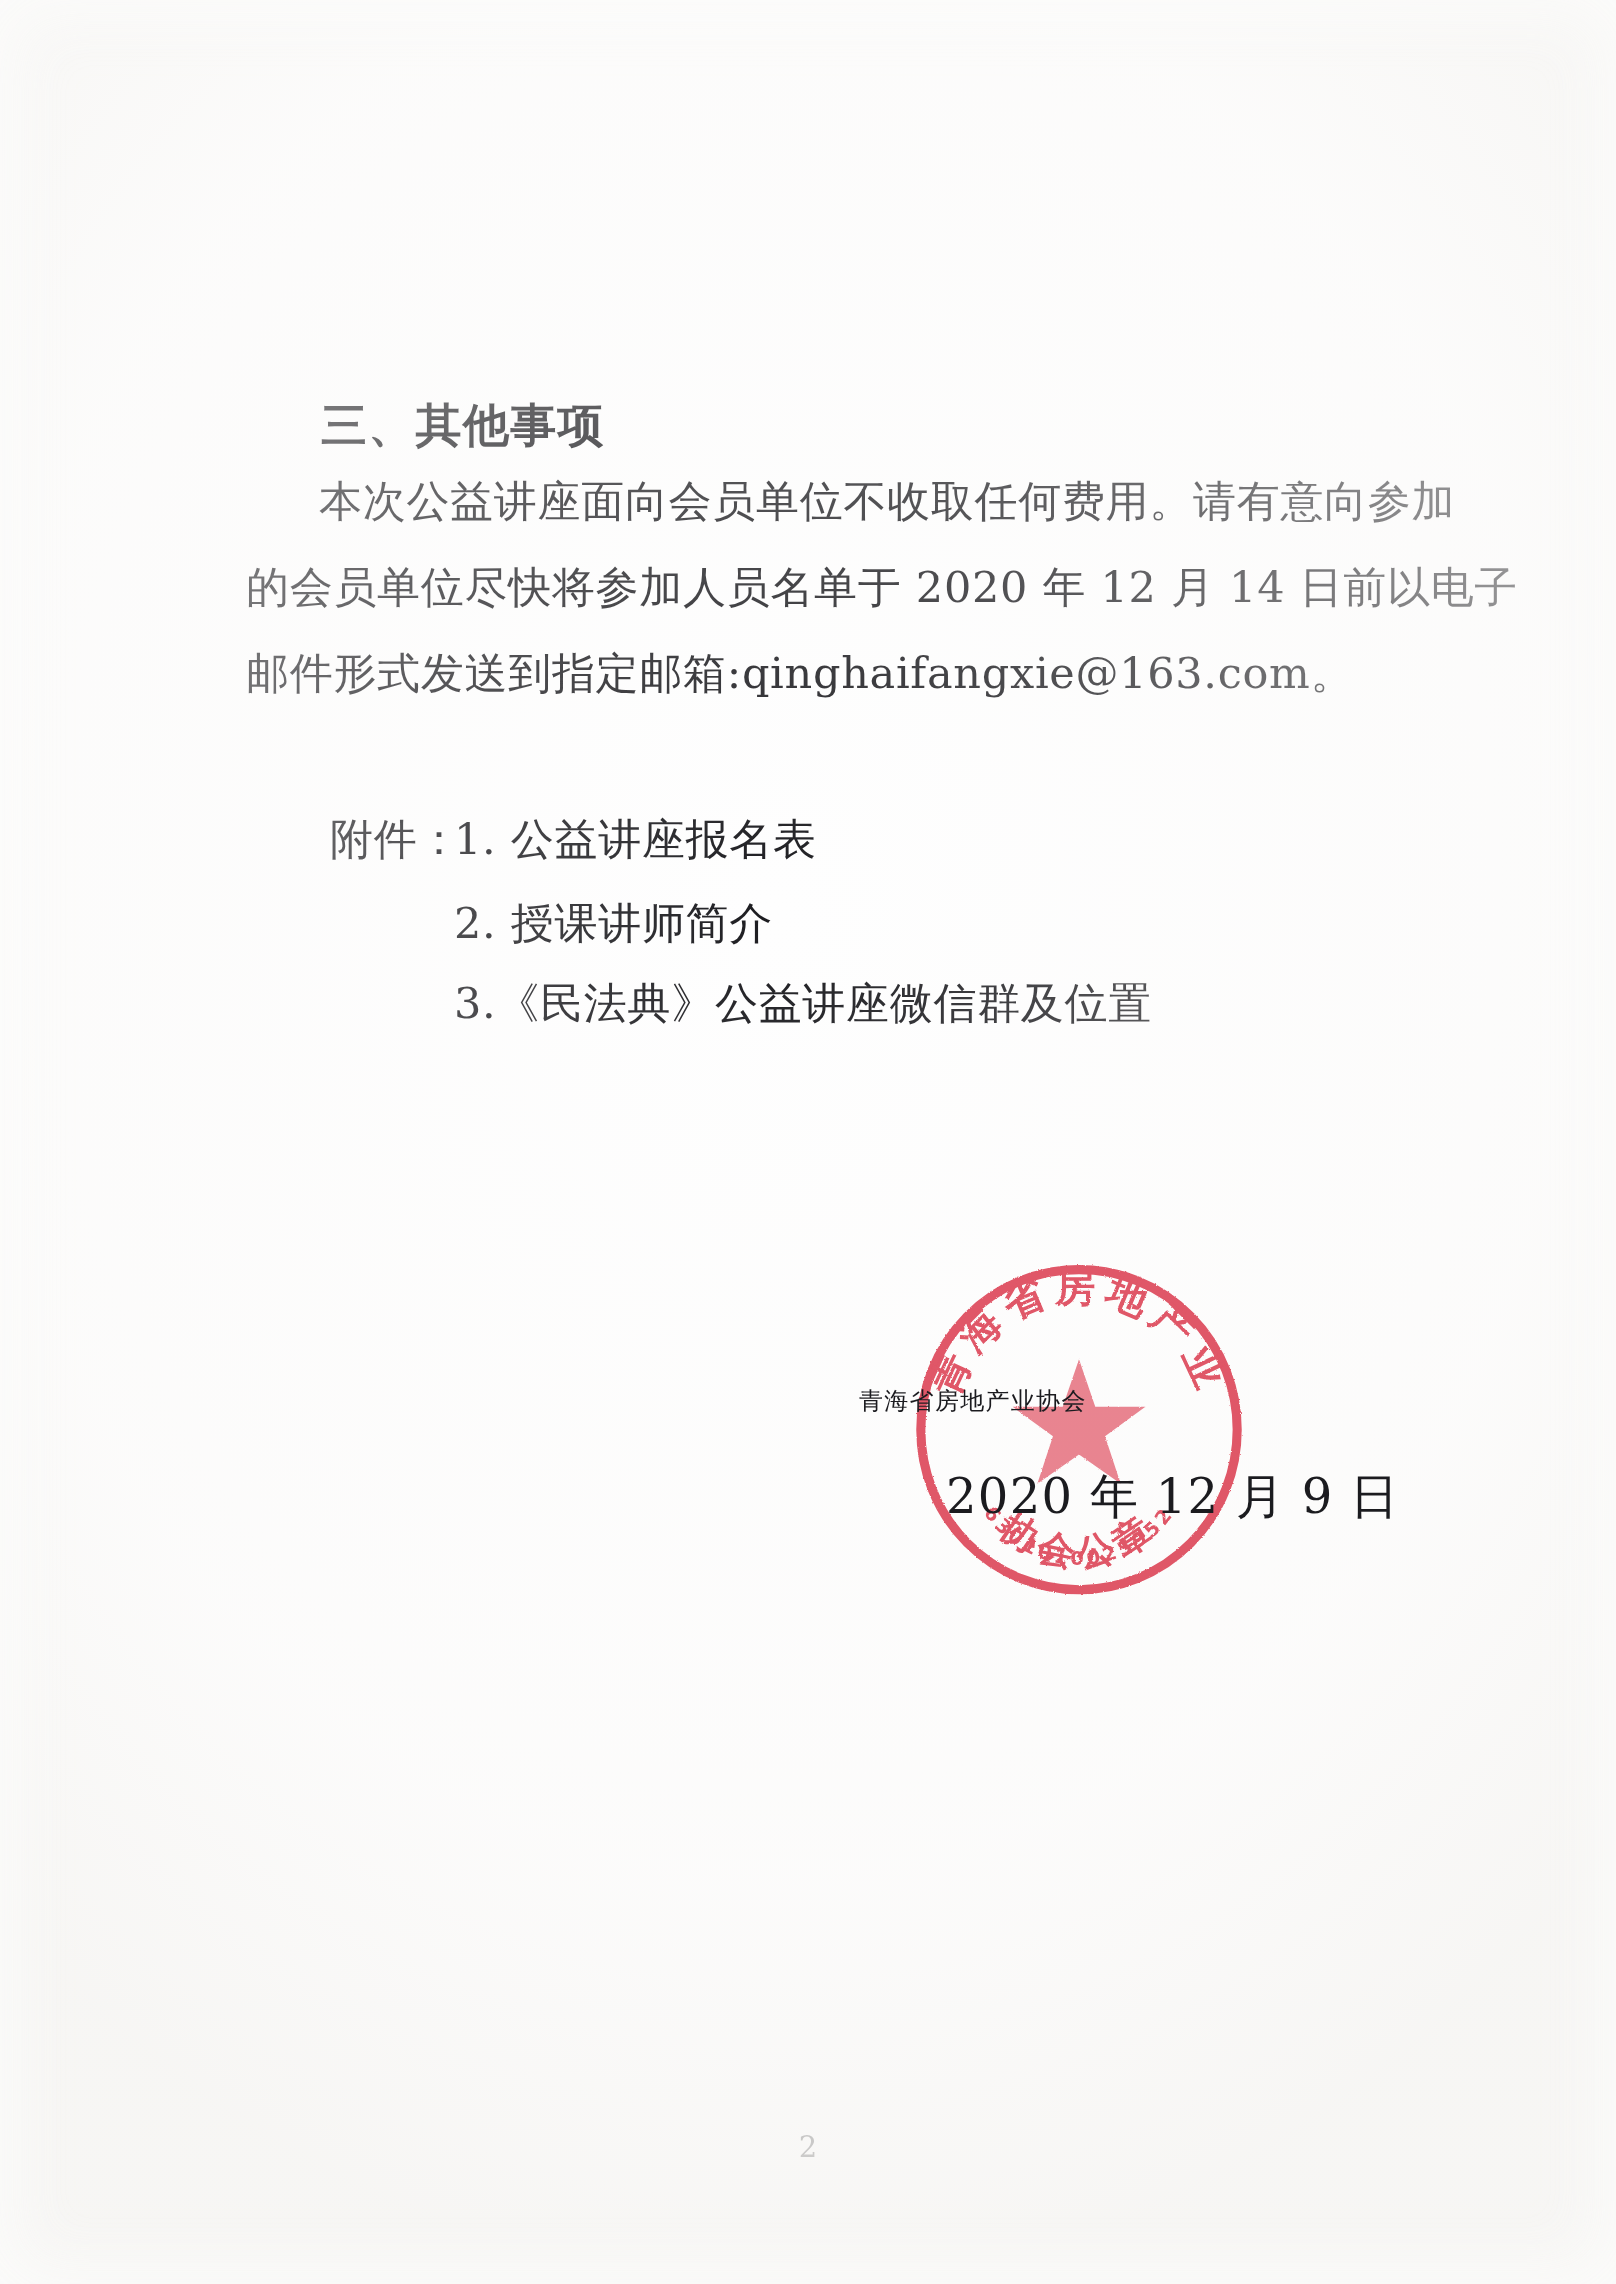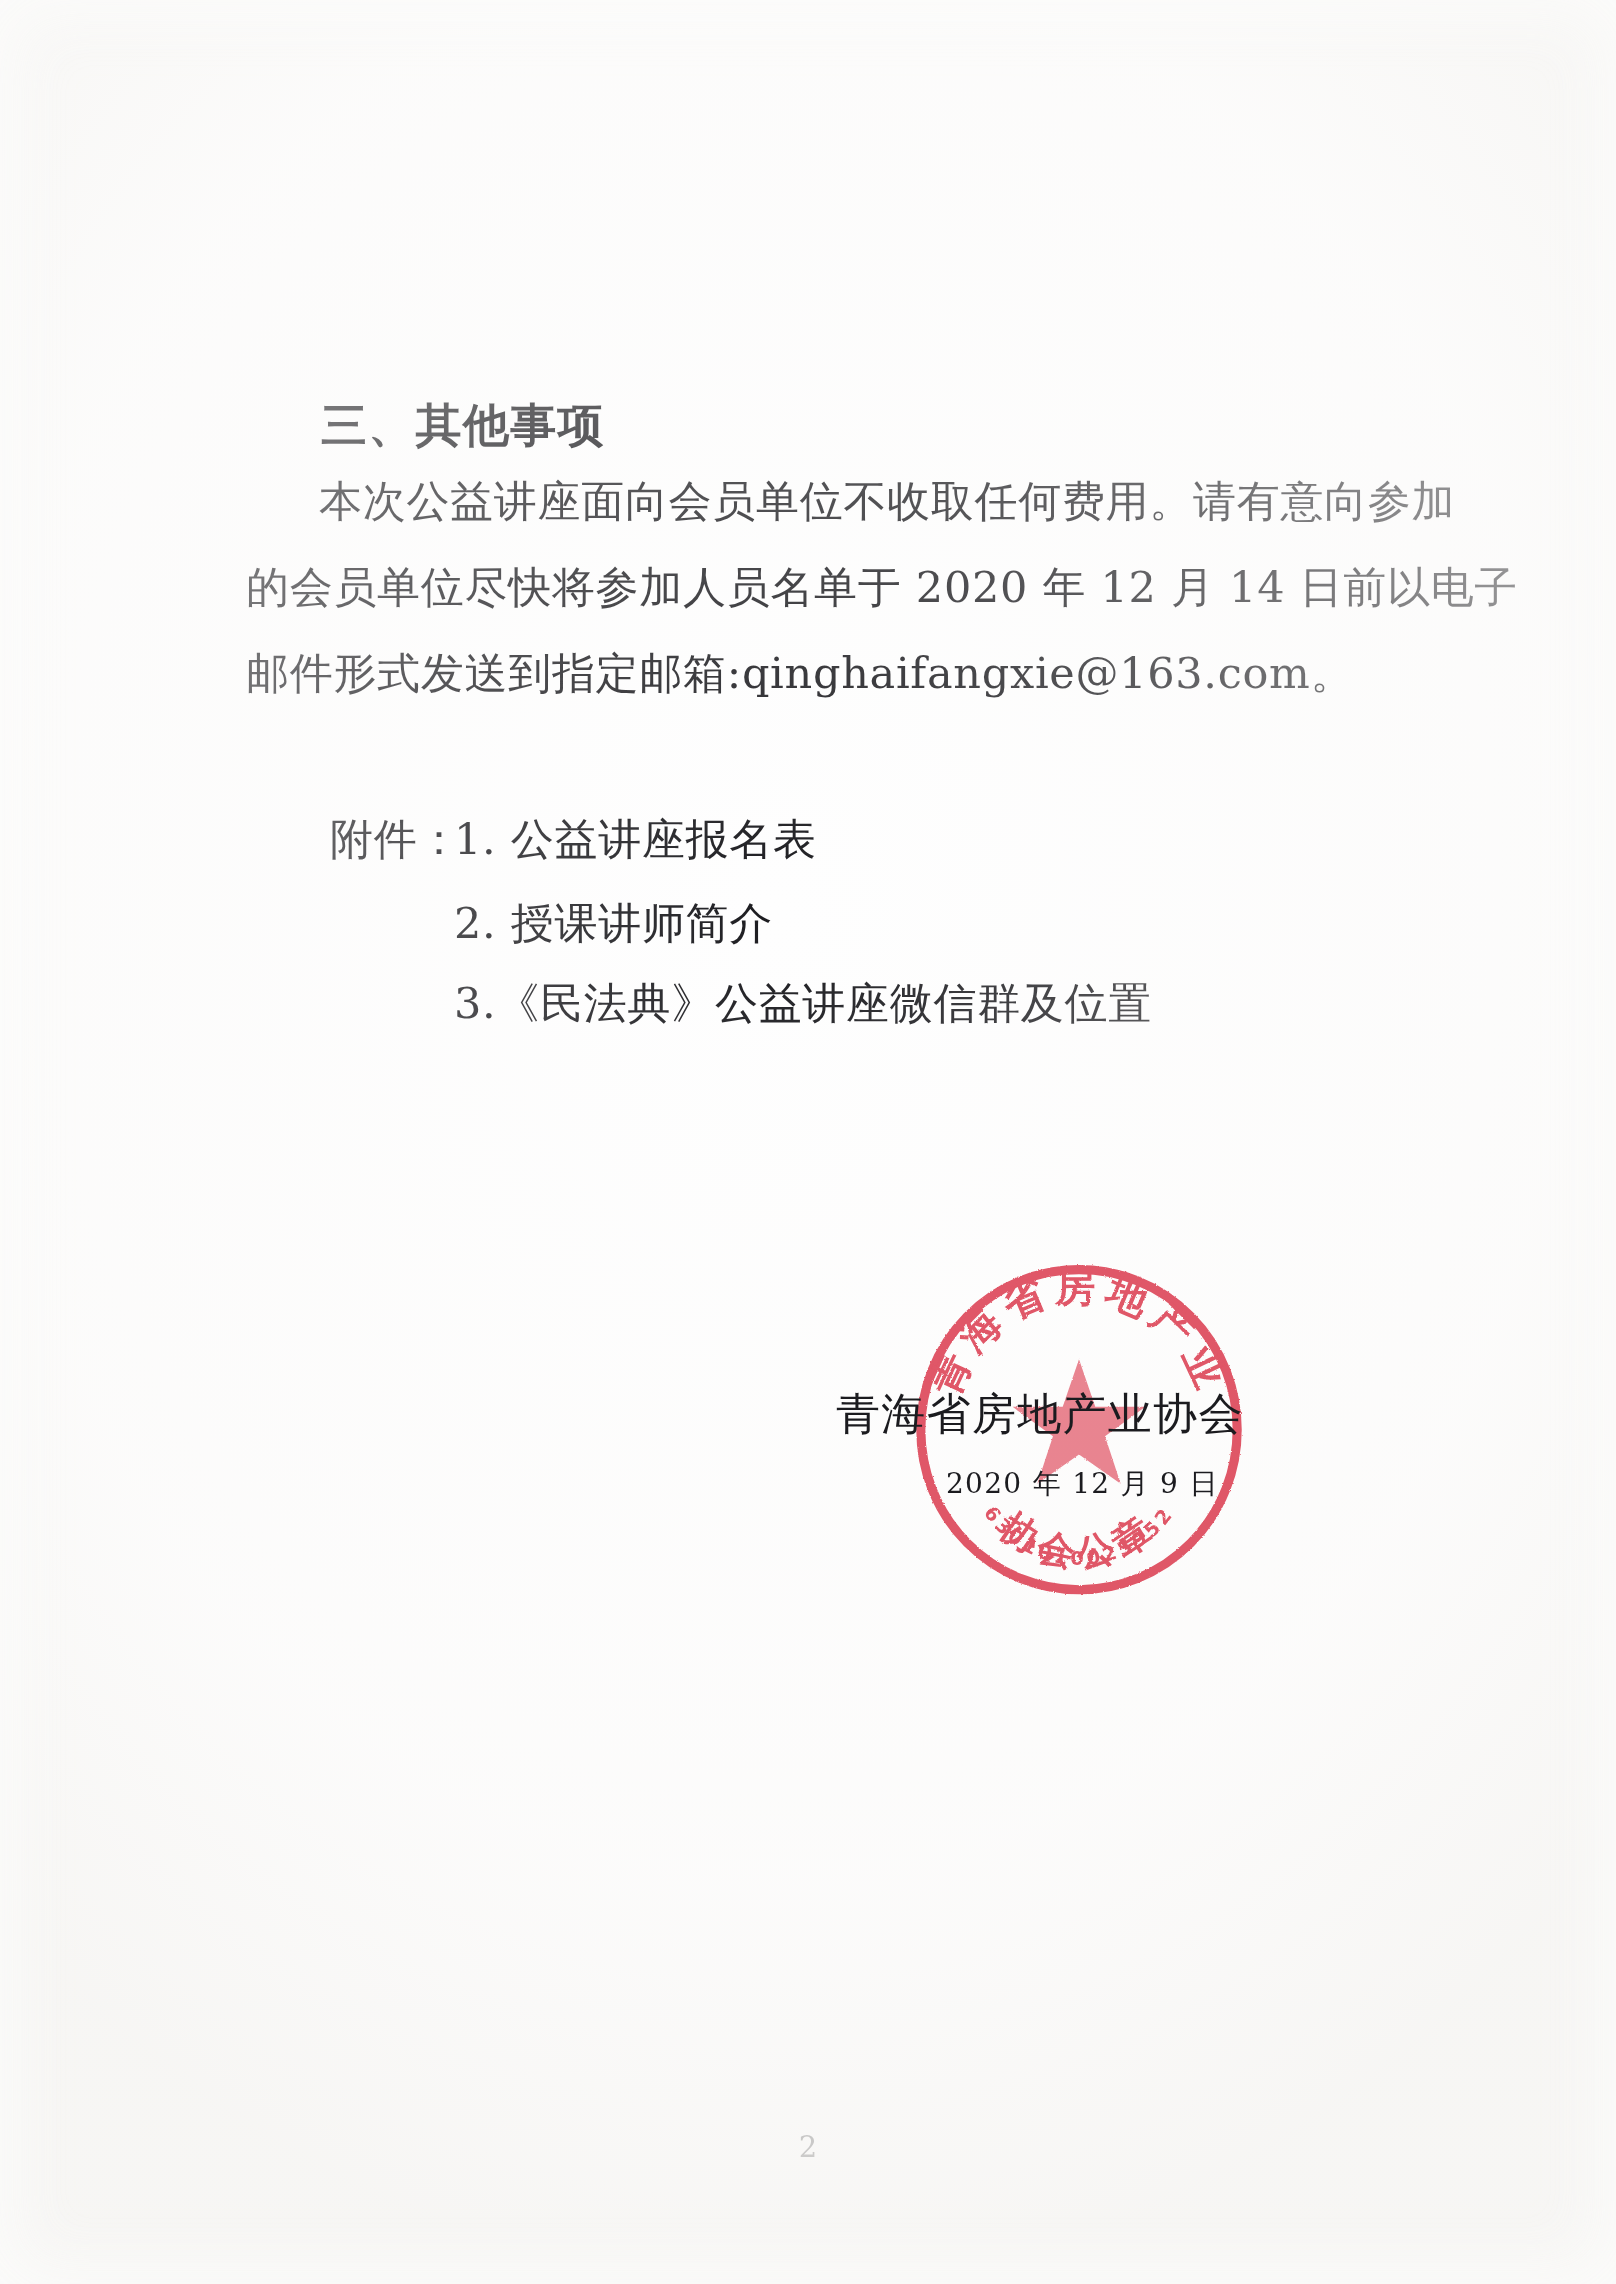--- a/index.html
+++ b/index.html
@@ -81,33 +81,33 @@
     color: #1b1b1f;
     white-space: nowrap;
     letter-spacing: 0.7px;
   }
   .att-item.i1 { top: 811px; }
   .att-item.i2 { top: 895px; }
   .att-item.i3 { top: 975px; }
 
   .sign-org {
     position: absolute;
-    left: 836px;
+    left: 859px;
     top: 1385px;
-    font-size: 44px;
+    font-size: 24px;
     color: #1b1b1f;
     white-space: nowrap;
     letter-spacing: 1.3px;
     z-index: 6;
   }
   .sign-date {
     position: absolute;
     left: 946px;
     top: 1465px;
-    font-size: 28px;
+    font-size: 48px;
     color: #1b1b1f;
     white-space: nowrap;
     letter-spacing: 1.3px;
     z-index: 6;
   }
 
   .page-number {
     position: absolute;
     left: 0;
     right: 0;

